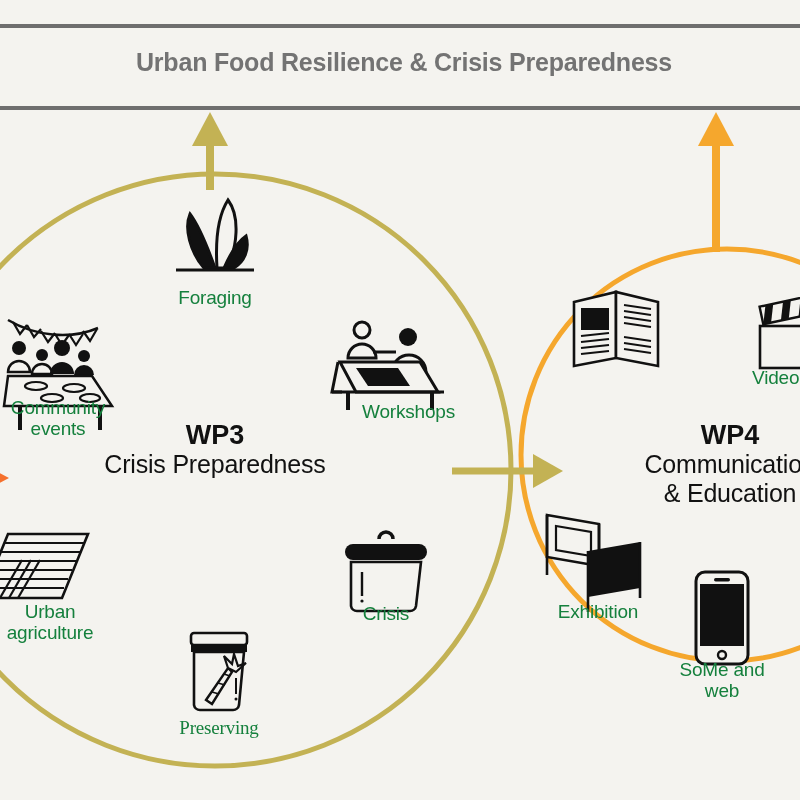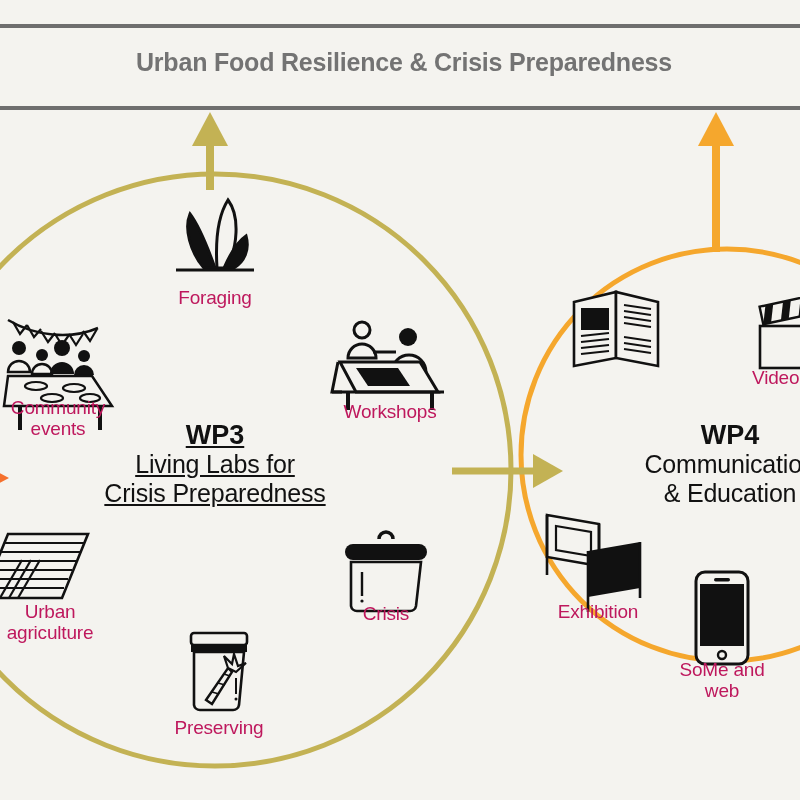--- a/index.html
+++ b/index.html
@@ -17,21 +17,21 @@
   #header-title{
     position:absolute;left:4px;top:48px;width:800px;
     text-align:center;
     font-size:25px;font-weight:bold;color:#737373;
     letter-spacing:-0.2px;
   }
   svg#art{position:absolute;left:0;top:0;width:800px;height:800px;}
   .wp-block{position:absolute;text-align:center;color:#111;}
   .wp-code{font-size:27px;font-weight:bold;line-height:1.12;}
   .wp-desc{font-size:25px;font-weight:400;line-height:1.14;letter-spacing:-0.2px;}
-  .node{position:absolute;text-align:center;color:#be185d;}
+  .node{position:absolute;text-align:center;color:#15803d;}
   .node .lbl{font-size:19px;line-height:1.1;letter-spacing:-0.2px;white-space:pre;}
 </style>
 </head>
 <body>
 
 <div id="stage">
 
   <div class="bar" id="bar-top"></div>
   <div class="bar" id="bar-bottom"></div>
   <div id="header-title">Urban Food Resilience &amp; Crisis Preparedness</div>
@@ -190,55 +190,54 @@
     </g>
 
     <g>
       <rect x="696" y="572" width="52" height="92" rx="9" fill="#F4F3EF" stroke="#111" stroke-width="3"></rect>
       <rect x="700" y="584" width="44" height="62" fill="#111"></rect>
       <rect x="714" y="578" width="16" height="3.4" rx="1.7" fill="#111"></rect>
       <circle cx="722" cy="655" r="4" fill="none" stroke="#111" stroke-width="2.4"></circle>
     </g>
   </svg>
 
-  <div class="wp-block" id="wp3-block" style="left:55px;top:420px;width:320px;text-decoration:underline;">
+  <div class="wp-block" id="wp3-block" style="left:55px;top:420px;width:320px;">
     <div class="wp-code">WP3</div>
-    <div class="wp-desc">Living Labs for</div>
     <div class="wp-desc">Crisis Preparedness</div>
   </div>
 
   <div class="wp-block" id="wp4-block" style="left:600px;top:420px;width:260px;">
     <div class="wp-code">WP4</div>
     <div class="wp-desc">Communication</div>
     <div class="wp-desc">&amp; Education</div>
   </div>
 
   <div class="node" style="left:155px;top:288px;width:120px;">
     <div class="lbl">Foraging</div>
   </div>
 
   <div class="node" style="left:-12px;top:398px;width:140px;">
     <div class="lbl">Community</div>
     <div class="lbl">events</div>
   </div>
 
-  <div class="node" style="left:325px;top:402px;width:130px;">
+  <div class="node" style="left:325px;top:402px;width:130px;text-align:right;">
     <div class="lbl">Workshops</div>
   </div>
 
   <div class="node" style="left:-12px;top:602px;width:124px;">
     <div class="lbl">Urban</div>
     <div class="lbl">agriculture</div>
   </div>
 
   <div class="node" style="left:326px;top:604px;width:120px;">
     <div class="lbl">Crisis</div>
   </div>
 
-  <div class="node" style="left:159px;top:718px;width:120px;">
+  <div class="node" style="left:159px;top:718px;width:120px;font-family:Liberation Serif, serif;">
     <div class="lbl">Preserving</div>
   </div>
 
 
   <div class="node" style="left:752px;top:368px;width:80px;text-align:left;">
     <div class="lbl">Video</div>
   </div>
 
   <div class="node" style="left:662px;top:660px;width:120px;">
     <div class="lbl">SoMe and</div>

